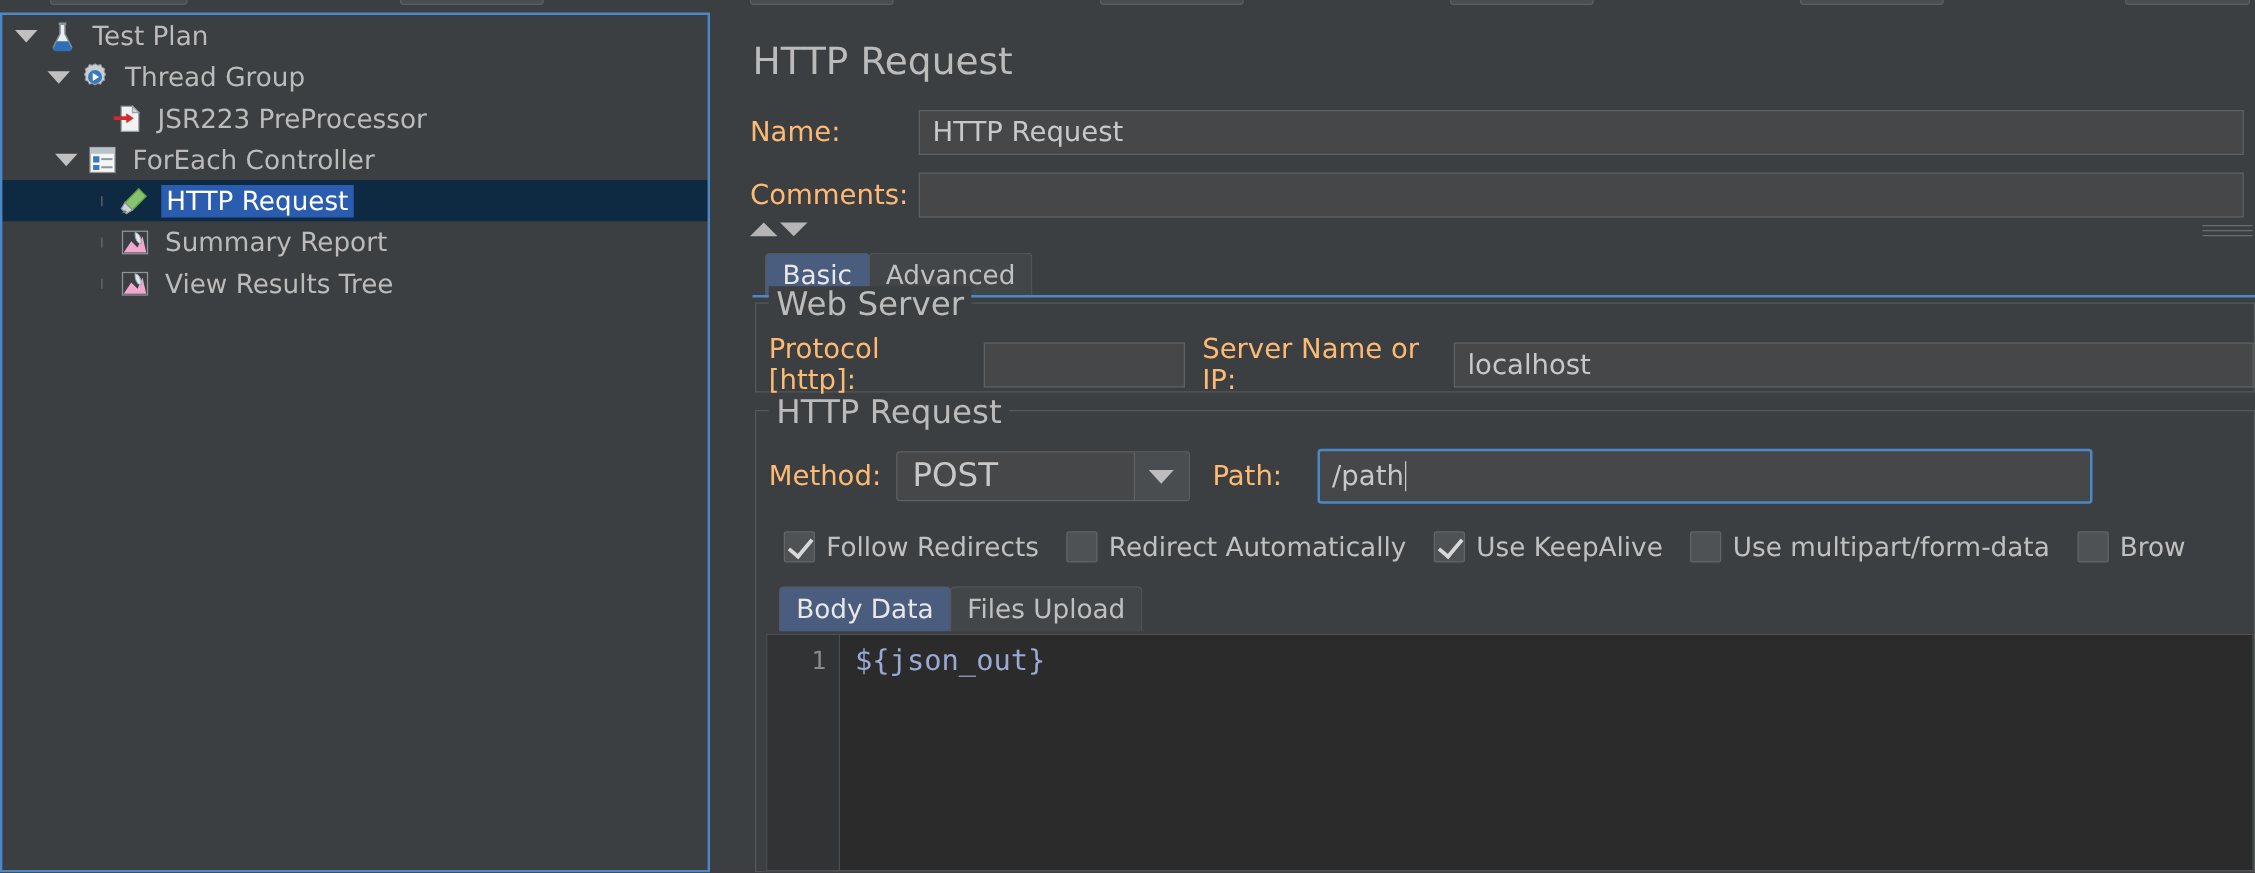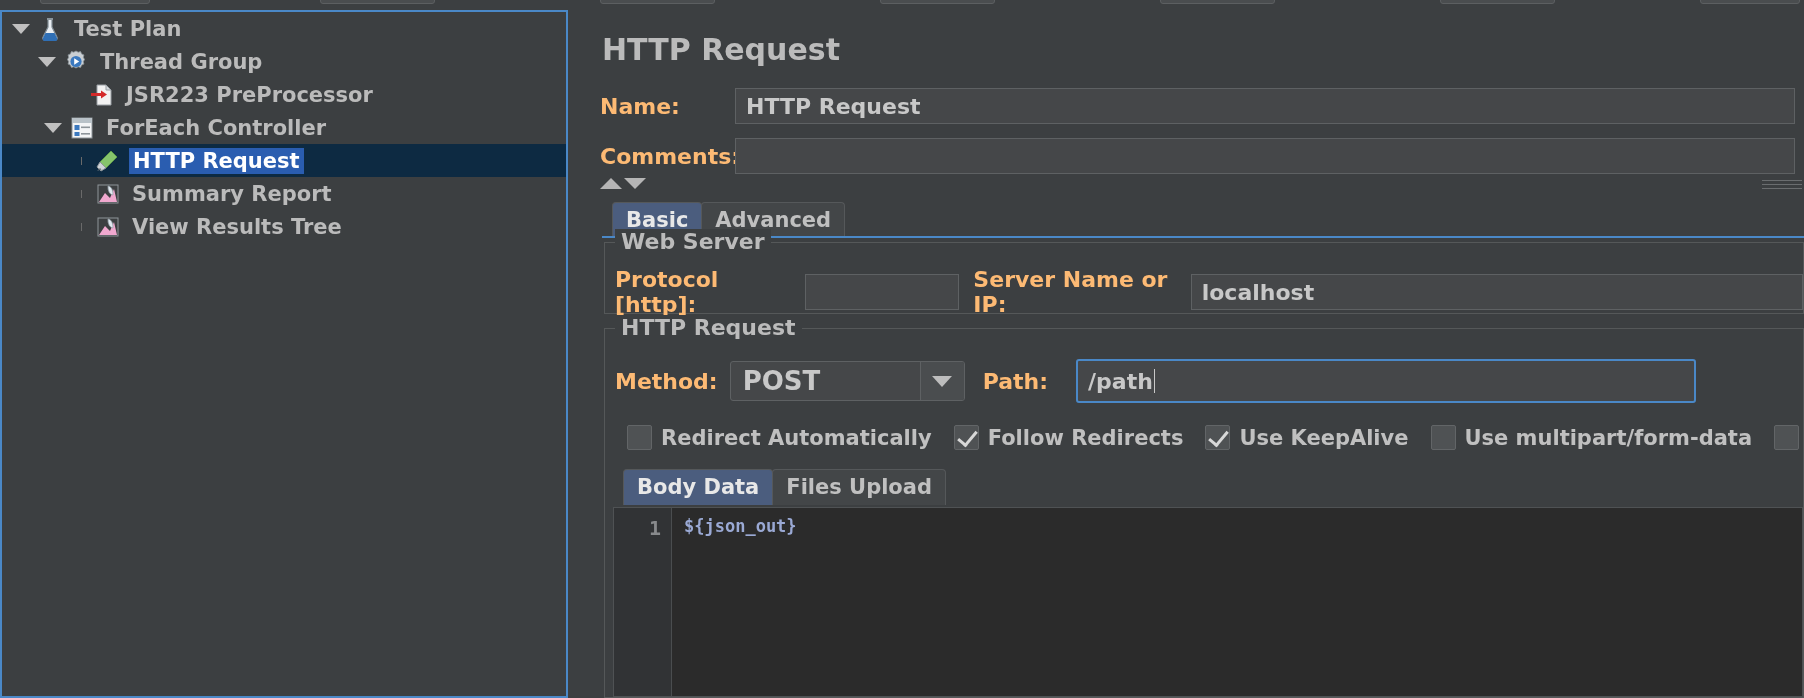--- a/index.html
+++ b/index.html
@@ -2,21 +2,21 @@
 <html><head>
 <meta charset="utf-8">
 <style>
   * { box-sizing: border-box; margin: 0; padding: 0; }
   html, body {
     width: 1804px; height: 698px;
     background: #3c3f41;
     font-family: "DejaVu Sans", "Liberation Sans", sans-serif;
     overflow: hidden;
   }
-  #app { position: relative; width: 1620px; height: 698px; background: #3c3f41; font-weight: bold; }
+  #app { position: relative; width: 1620px; height: 698px; background: #3c3f41; }
 
   
   .toolbar-strip {
     position: absolute; left: 0; top: 0; width: 1804px; height: 9px;
     background: #3c3f41;
   }
   .tb-btn {
     position: absolute; top: -10px; height: 14px; width: 100px;
     background: #4a4d4f; border: 1px solid #5c5f61; border-radius: 3px;
   }
@@ -98,21 +98,21 @@
   .tab.active { background: #4b5d7e; color: #e8e8e8; }
 
   
   .groupbox {
     position: absolute; border: 1px solid #555859;
     background: transparent;
   }
   .group-title {
     position: absolute; top: -14px; left: 10px;
     background: #3c3f41; padding: 0 6px;
-    color: #bbbbbb; font-size: 22px;
+    color: #bbbbbb; font-size: 26px;
   }
 
   
   .combo {
     display: flex; align-items: stretch; height: 40px;
     background: #454749; border: 1px solid #5e6163; border-radius: 3px;
     overflow: hidden;
   }
   .combo-value {
     flex: 1; display: flex; align-items: center; padding: 0 12px;
@@ -148,21 +148,21 @@
   }
   .gutter {
     width: 58px; background: #313335; color: #888a8c;
     font-family: "DejaVu Sans Mono", "Liberation Mono", monospace;
     font-size: 20px; text-align: right; padding: 8px 10px 0 0;
     border-right: 1px solid #4a4d4f; flex: 0 0 auto;
   }
   .code-area {
     flex: 1; padding: 8px 0 12px 12px;
     font-family: "DejaVu Sans Mono", "Liberation Mono", monospace;
-    font-size: 17px; color: #9aa9d4; white-space: pre;
+    font-size: 23px; color: #9aa9d4; white-space: pre;
   }
 
   .resize-grip {
     position: absolute; right: 2px; top: 170px; width: 40px; height: 12px;
   }
   .resize-grip i {
     display:block; height:1px; background:#6a6d6f; margin-bottom:3px;
   }
 </style>
 </head>
@@ -331,26 +331,26 @@
         </div>
         <div class="field-label" style="margin-left:18px;">Path:</div>
         <div class="text-field focused" style="width:620px; height:44px; margin-left:28px;">
           <span>/path</span>
             <span class="caret"></span>
         </div>
       </div>
 
       <div class="cb-row" style="left:22px; top:96px;">
         <div class="cb-item">
+          <span class="cb-box checked"></span>
+          <span class="cb-label">Follow Redirects</span>
+        </div>
+        <div class="cb-item">
           <span class="cb-box"></span>
           <span class="cb-label">Redirect Automatically</span>
-        </div>
-        <div class="cb-item">
-          <span class="cb-box checked"></span>
-          <span class="cb-label">Follow Redirects</span>
         </div>
         <div class="cb-item">
           <span class="cb-box checked"></span>
           <span class="cb-label">Use KeepAlive</span>
         </div>
         <div class="cb-item">
           <span class="cb-box"></span>
           <span class="cb-label">Use multipart/form-data</span>
         </div>
         <div class="cb-item">

